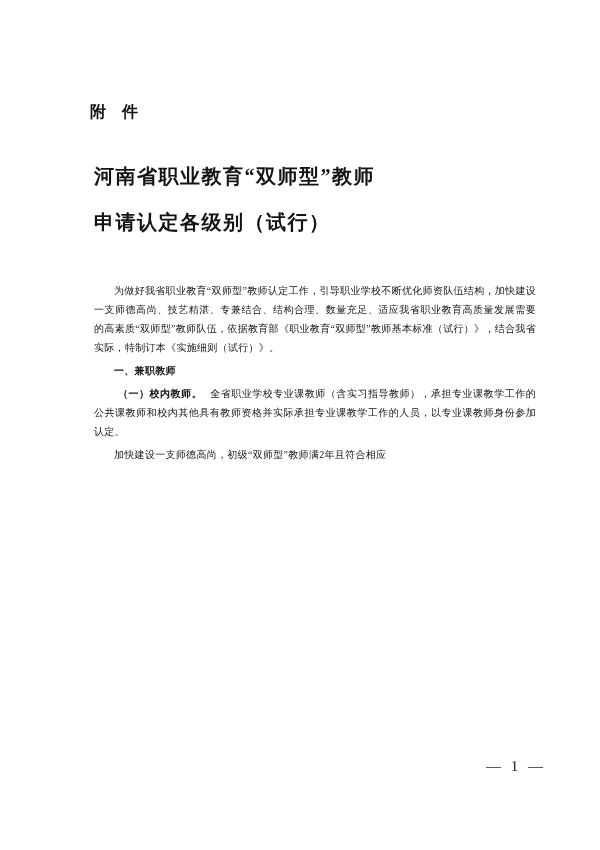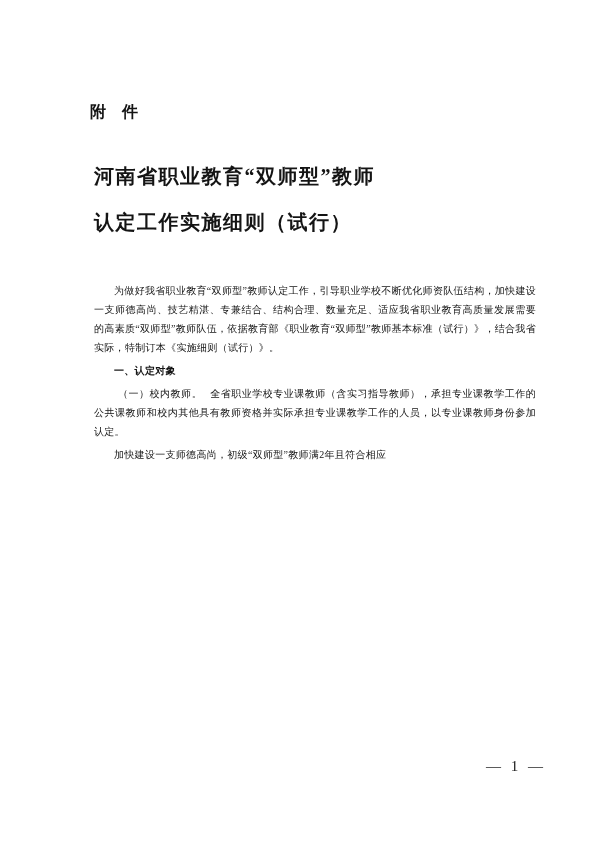--- a/index.html
+++ b/index.html
@@ -38,48 +38,48 @@
     text-align: justify;
     letter-spacing: 0.3px;
   }
   .body-text p {
     text-indent: 2em;
   }
   .body-text p.heading {
     font-weight: 700;
   }
   .lead {
-    font-weight: 400;
+    font-weight: 700;
   }
   .page-number {
     position: absolute;
     top: 742px;
     right: 62px;
     font-size: 15px;
     letter-spacing: 3px;
     color: #1a1a1a;
   }
 </style>
 </head>
 <body>
 
 <div class="page">
 
   <div class="attachment">附  件</div>
 
   <h1 class="title">
     <span>河南省职业教育“双师型”教师</span><br>
-    <span>认定工作实施细则（试行）</span>
+    <span>申请认定各级别（试行）</span>
   </h1>
 
   <div class="body-text">
 
     <p>为做好我省职业教育“双师型”教师认定工作，引导职业学校不断优化师资队伍结构，加快建设一支师德高尚、技艺精湛、专兼结合、结构合理、数量充足、适应我省职业教育高质量发展需要的高素质“双师型”教师队伍，依据教育部《职业教育“双师型”教师基本标准（试行）》，结合我省实际，特制订本《实施细则（试行）》。</p>
 
-    <p class="heading">一、认定对象</p>
+    <p class="heading">一、兼职教师</p>
 
     <p><span class="lead">（一）校内教师。</span><span>全省职业学校专业课教师（含实习指导教师），承担专业课教学工作的公共课教师和校内其他具有教师资格并实际承担专业课教学工作的人员，以专业课教师身份参加认定。</span></p>
 
 
 
 
     <p>加快建设一支师德高尚，初级“双师型”教师满2年且符合相应</p>
 
   </div>
 

